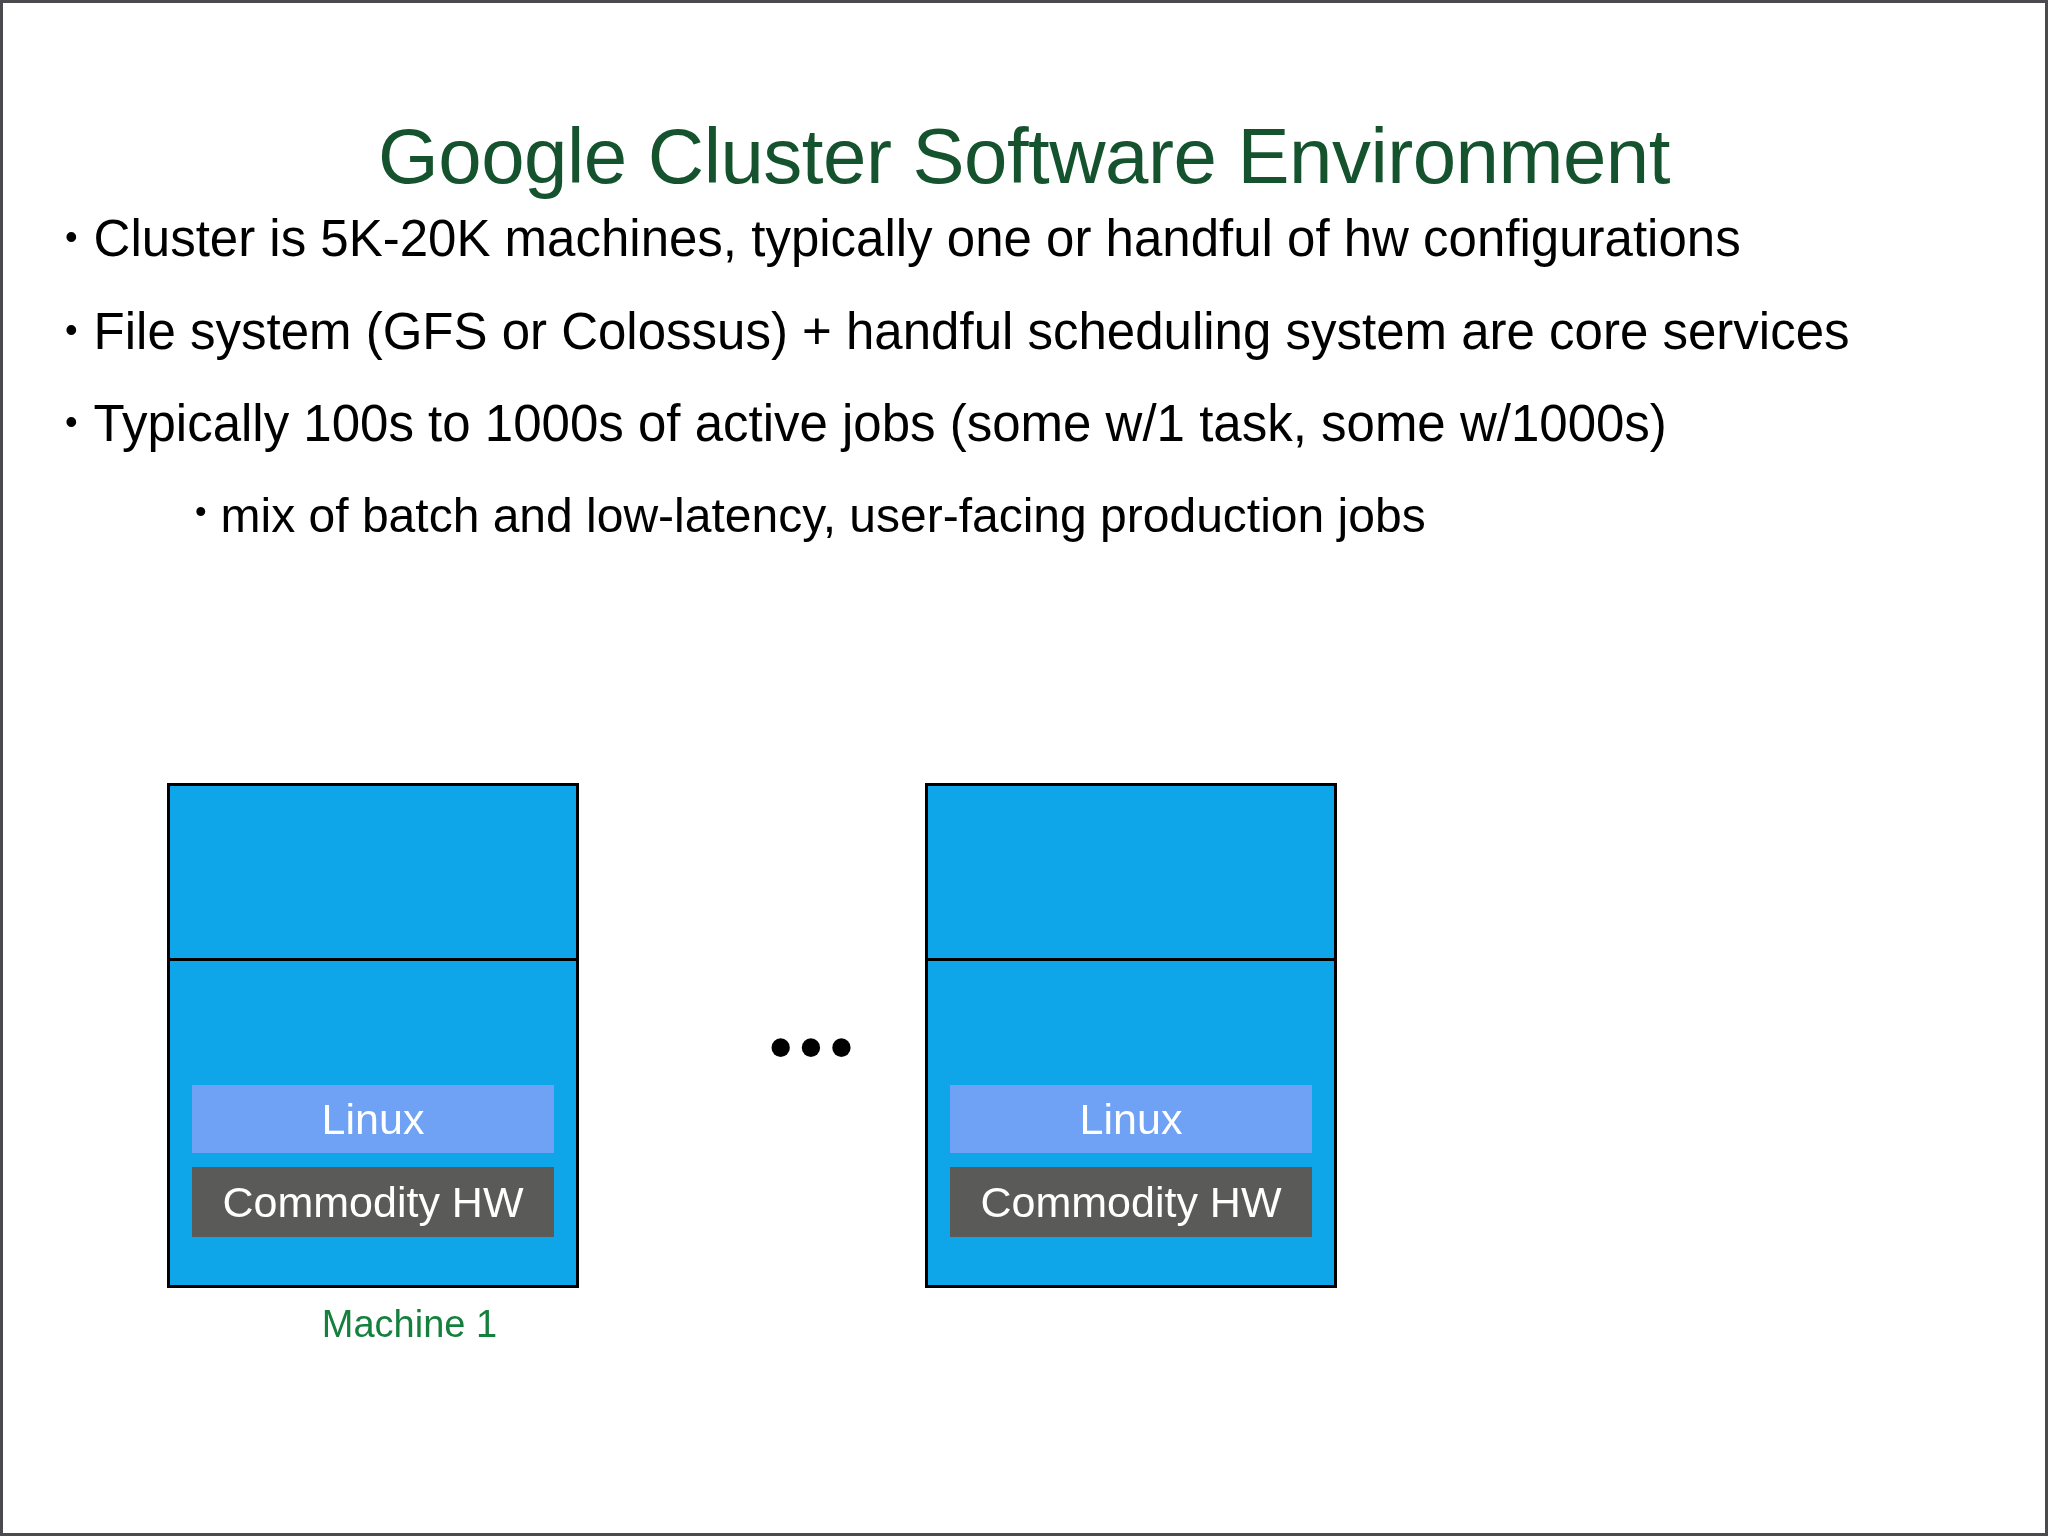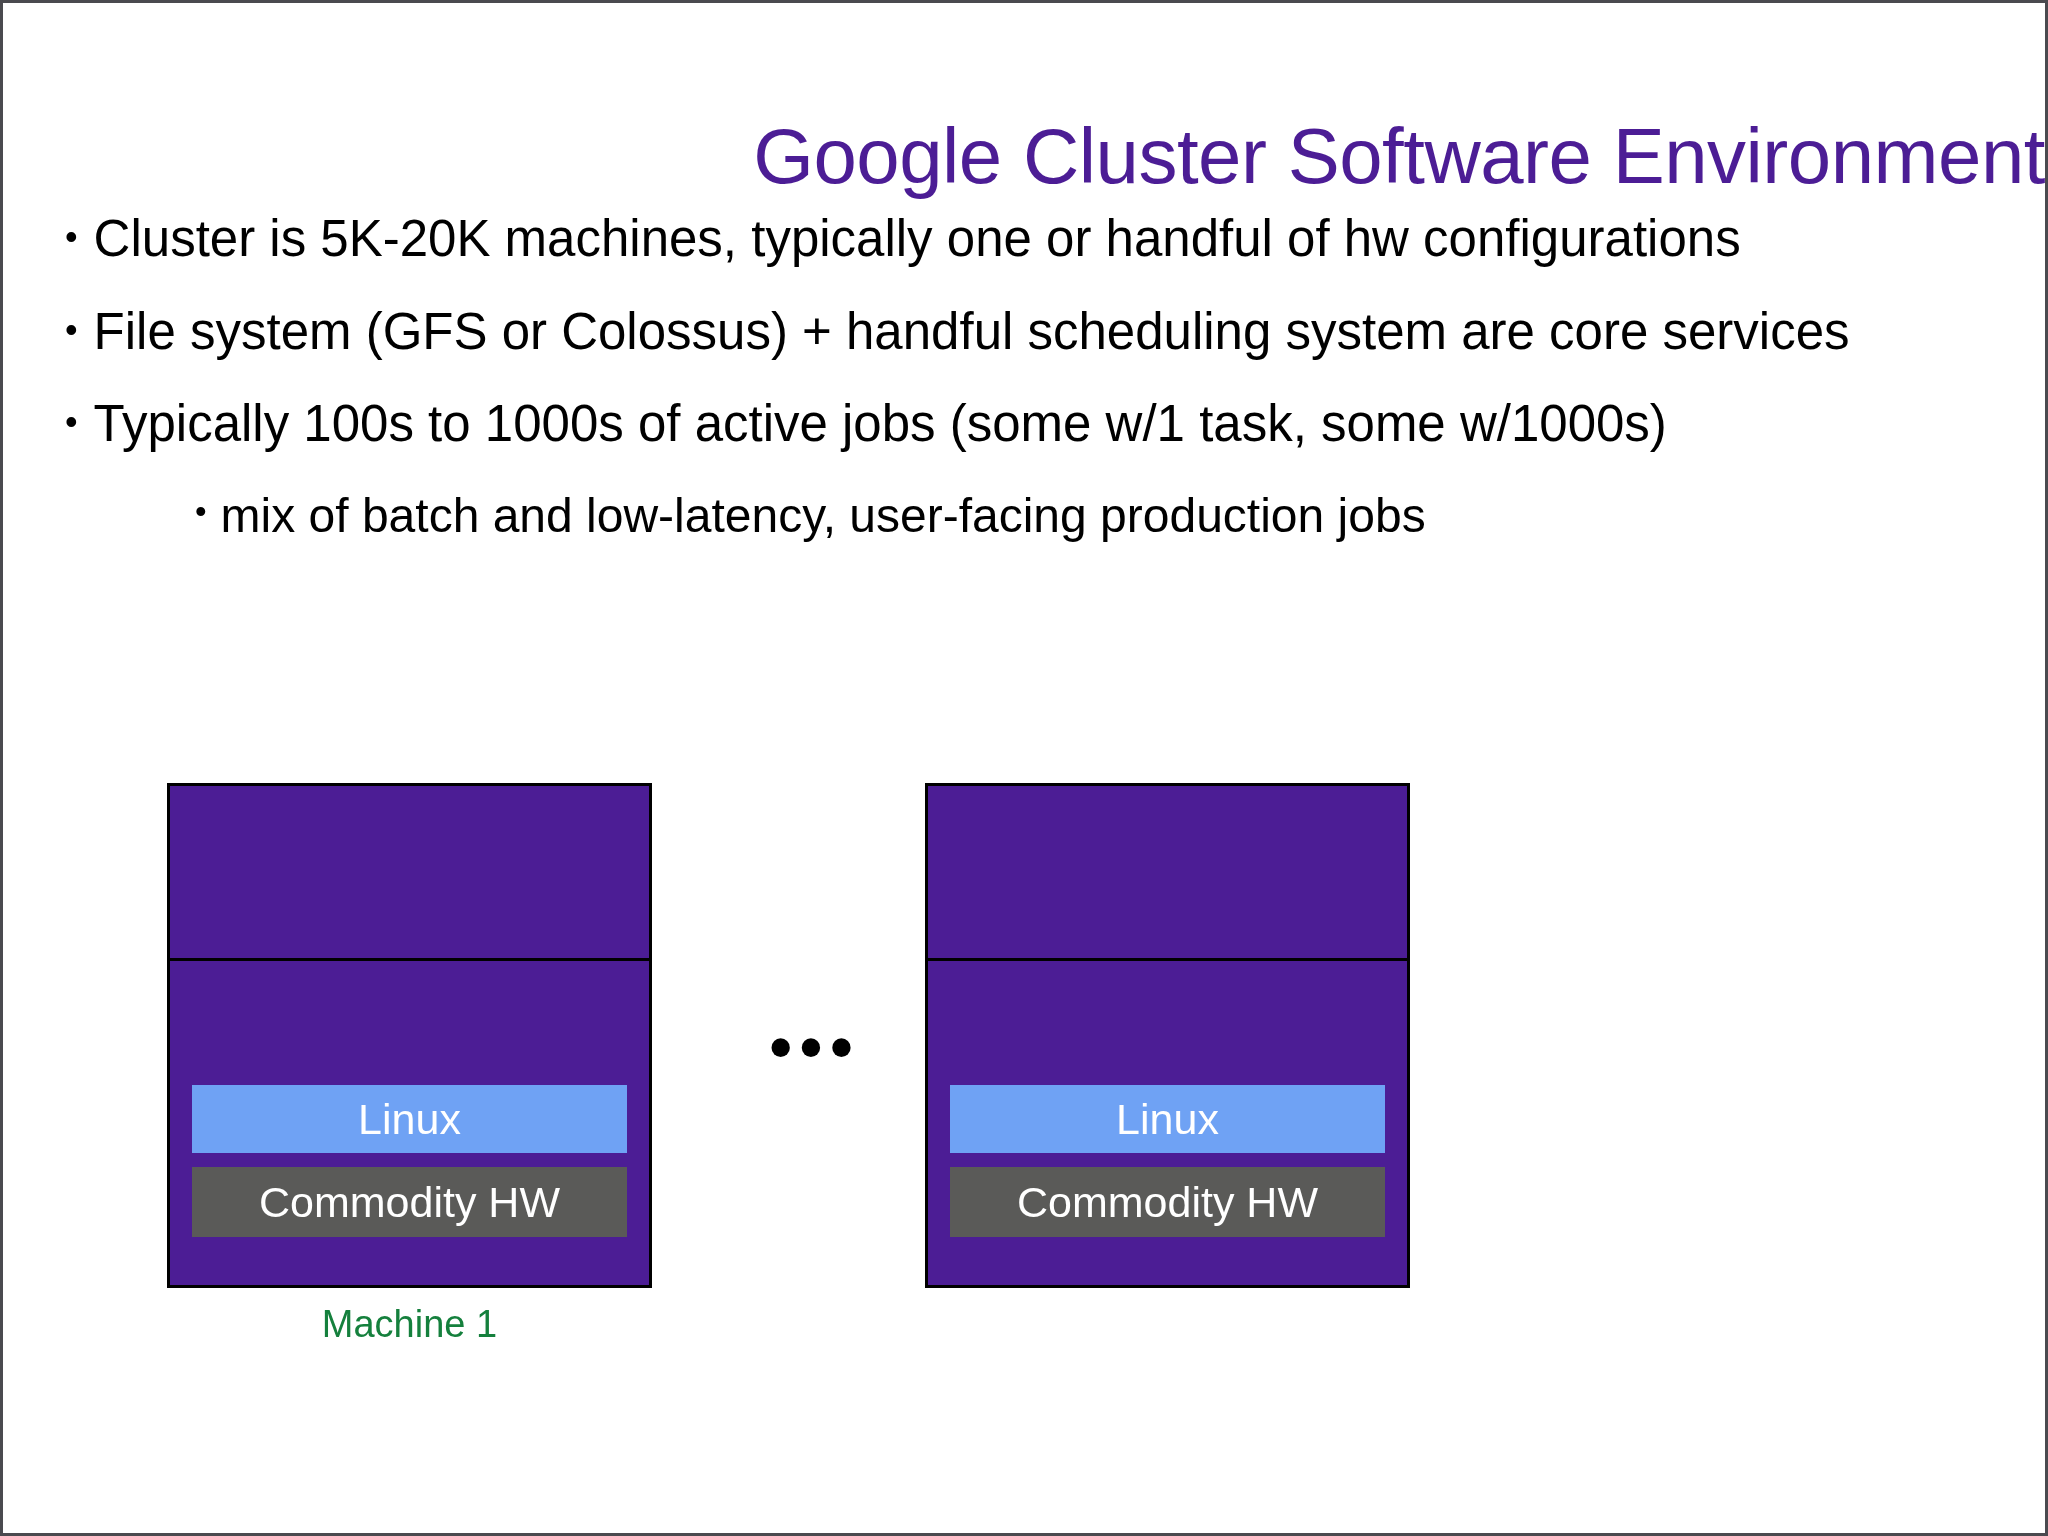--- a/index.html
+++ b/index.html
@@ -20,24 +20,24 @@
     box-sizing: border-box;
     overflow: hidden;
   }
 
   
   #slide-title {
     position: absolute;
     top: 56px;
     left: 0;
     width: 100%;
-    text-align: right;
+    text-align: center;
     font-size: 78px;
     font-weight: normal;
-    color: #4c1d95;
+    color: #14532d;
     letter-spacing: -0.5px;
     white-space: nowrap;
   }
 
   
   #bullets {
     position: absolute;
     top: 205px;
     left: 62px;
     width: 1930px;
@@ -81,23 +81,23 @@
     position: absolute;
     left: 0;
     top: 780px;
     width: 2048px;
     height: 560px;
   }
 
   .machine {
     position: absolute;
     top: 0;
-    width: 485px;
+    width: 412px;
     height: 505px;
-    background: #4c1d95;
+    background: #0ea5e9;
     border: 3px solid #000000;
     box-sizing: border-box;
   }
   .machine.m1 { left: 164px; }
   .machine.mn { left: 922px; }
 
   .machine .divider {
     position: absolute;
     left: 0;
     right: 0;

